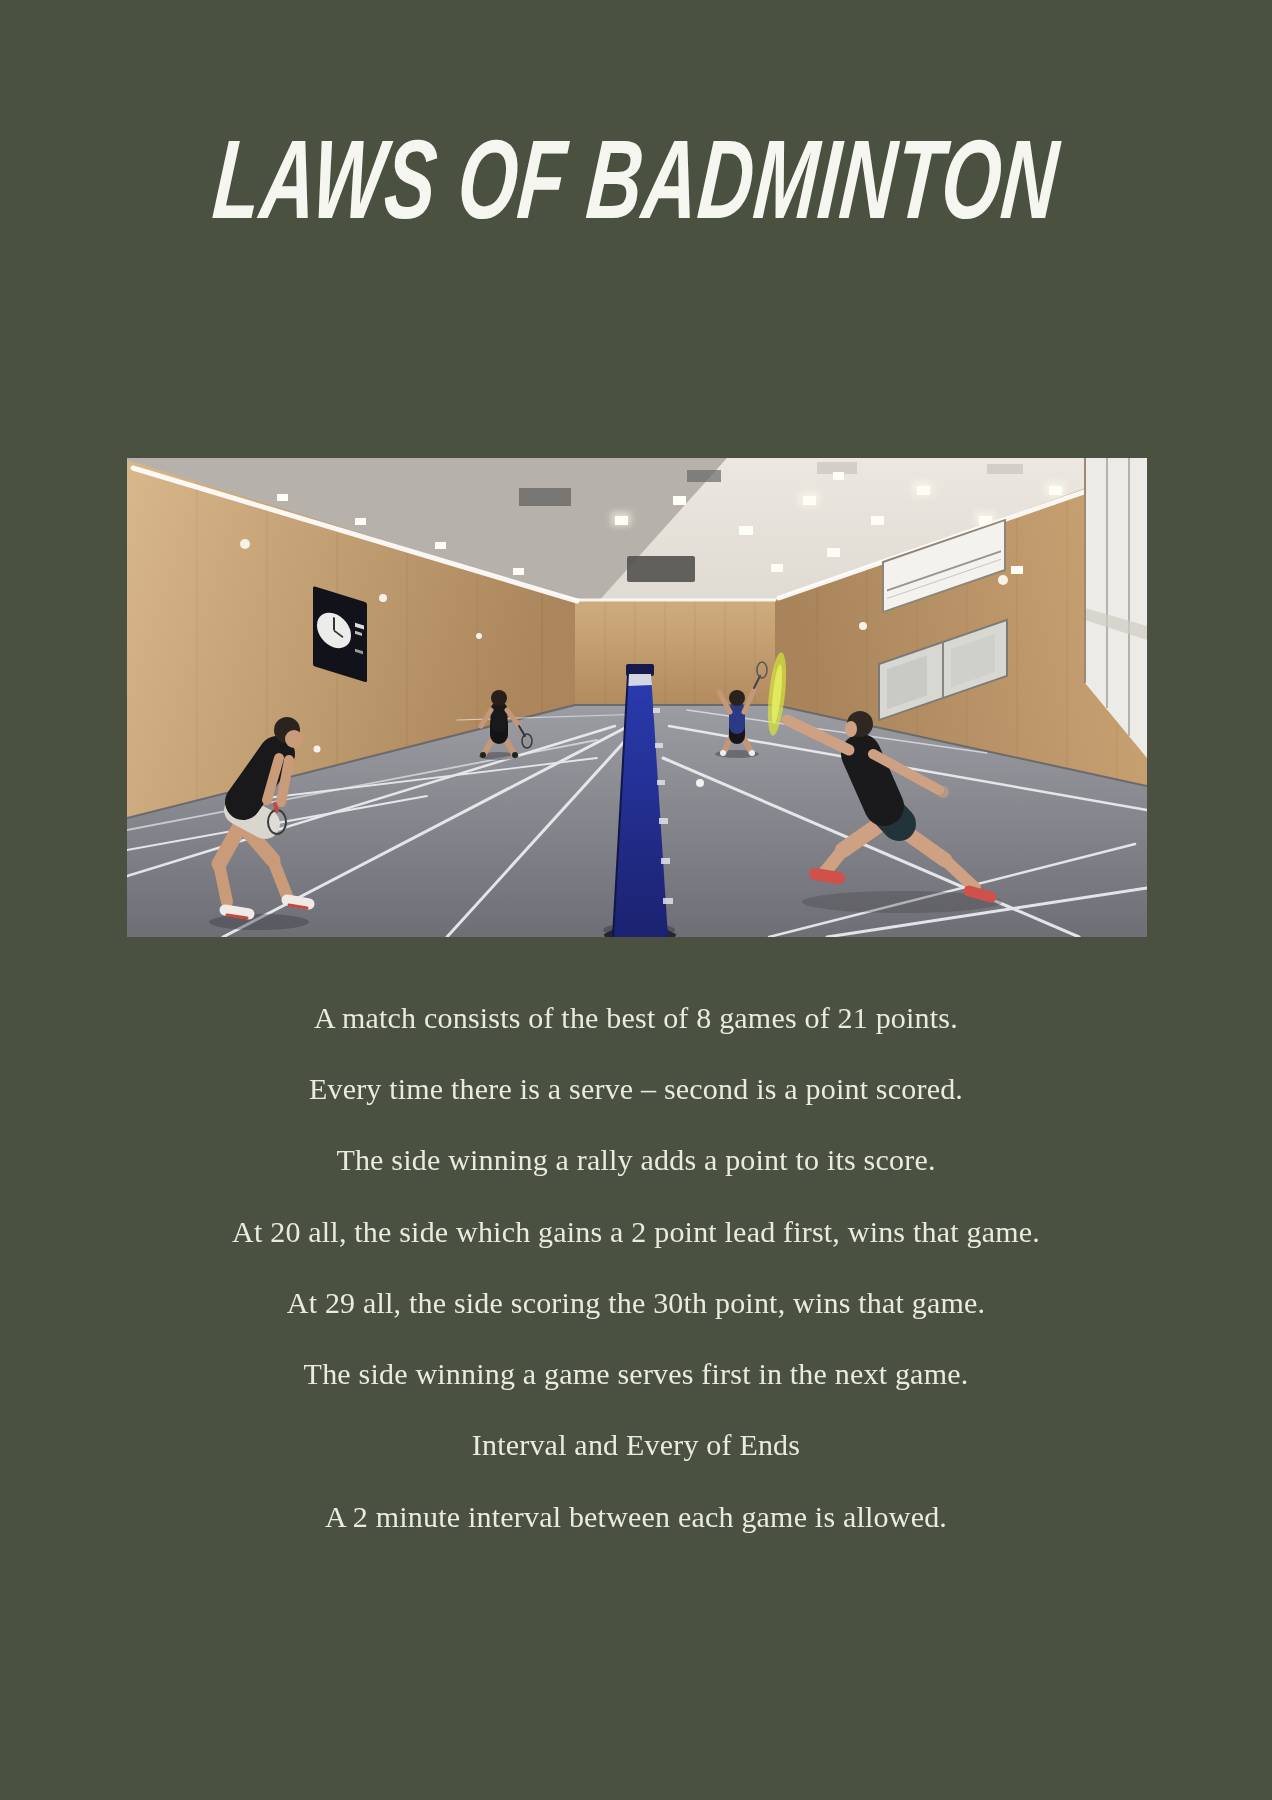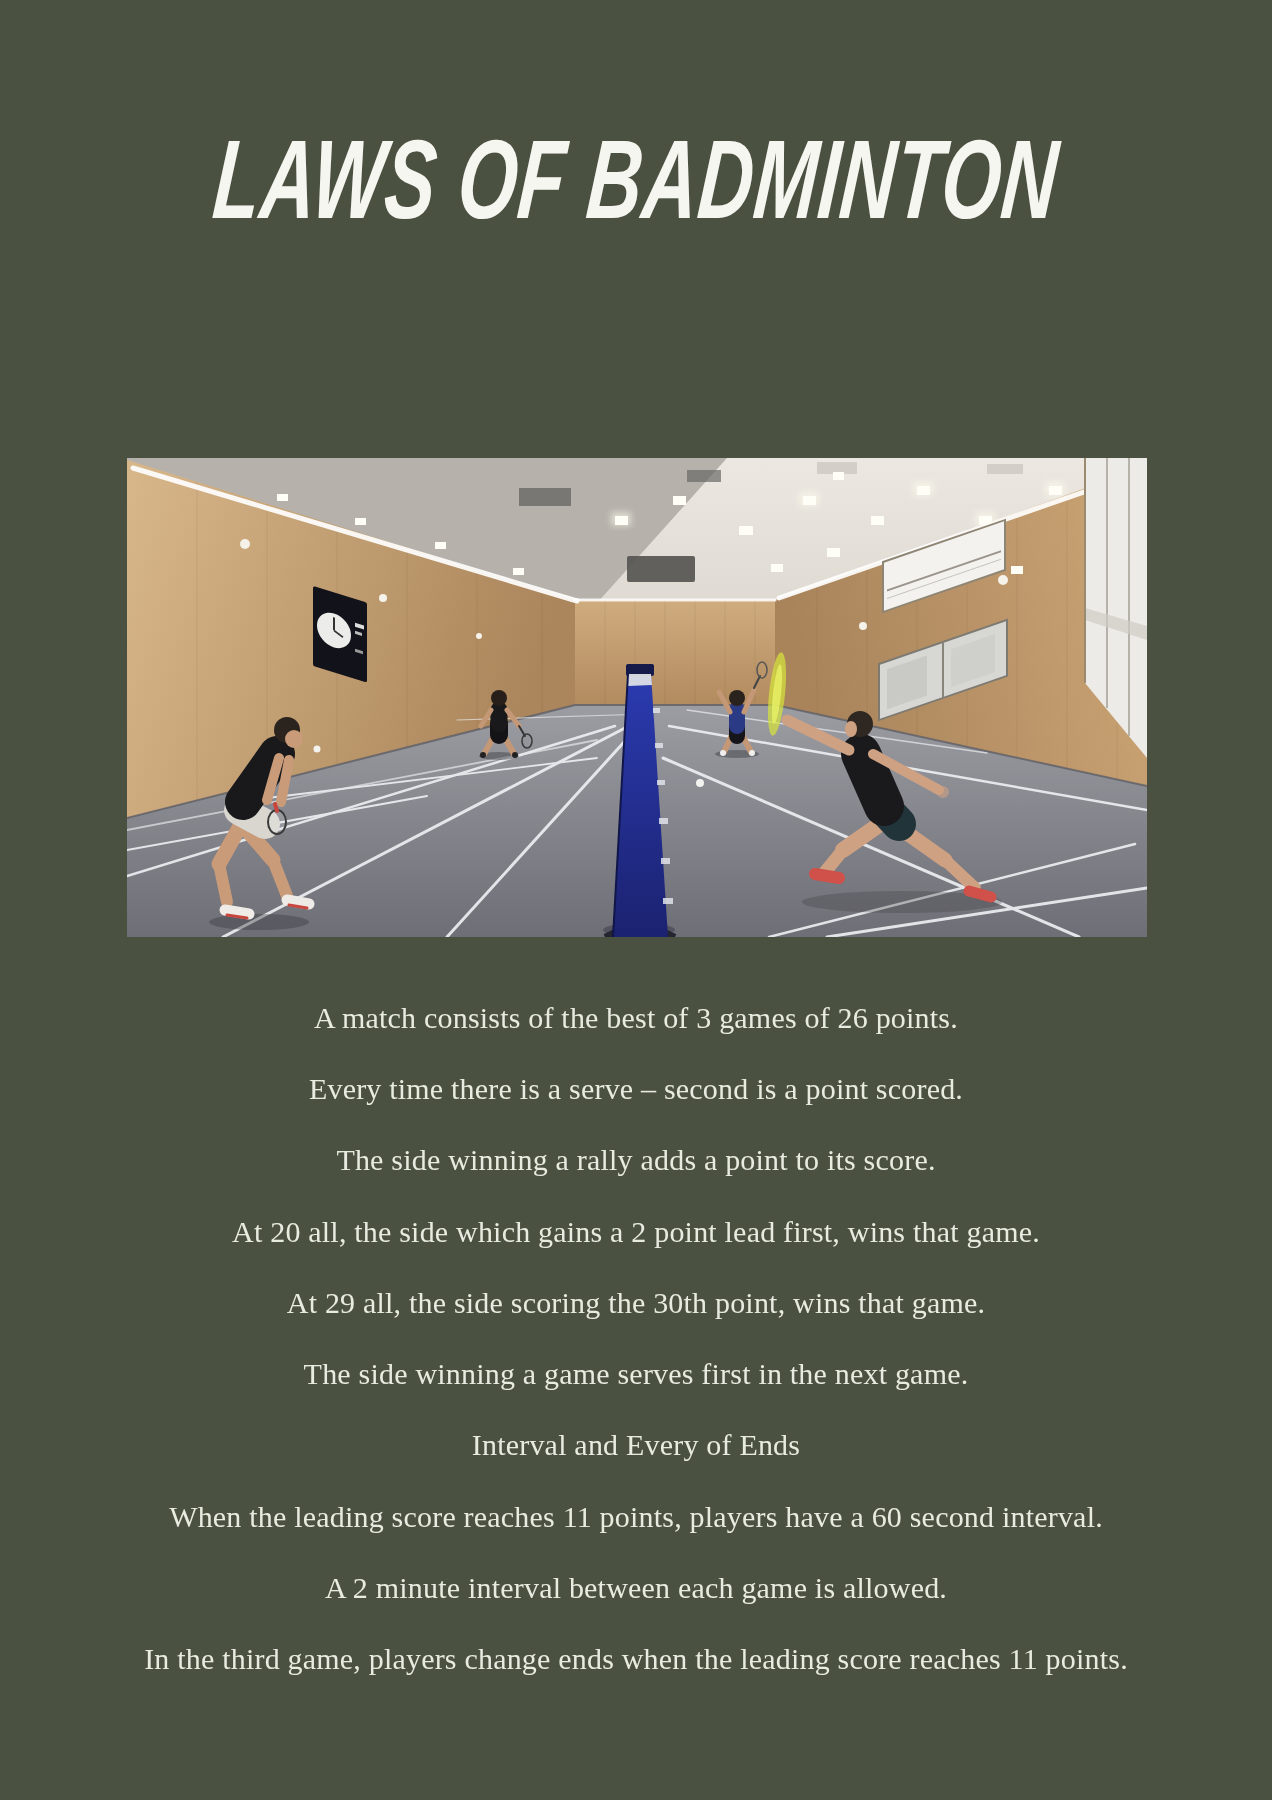--- a/index.html
+++ b/index.html
@@ -289,25 +289,23 @@
         <line x1="722" y1="292" x2="660" y2="262" stroke="#cfa183" stroke-width="11"></line>
         <line x1="746" y1="296" x2="812" y2="332" stroke="#cfa183" stroke-width="10"></line>
         <circle cx="816" cy="334" r="6" fill="#cfa183" opacity=".6"></circle>
         <circle cx="733" cy="266" r="13" fill="#2f2822"></circle>
         <ellipse cx="724" cy="271" rx="6" ry="8" fill="#cfa183"></ellipse>
       </g>
     </svg>
   </div>
 
   <div class="rules">
-    <p>A match consists of the best of 3 games of 26 points.</p>
+    <p>A match consists of the best of 8 games of 21 points.</p>
     <p>Every time there is a serve – second is a point scored.</p>
     <p>The side winning a rally adds a point to its score.</p>
     <p>At 20 all, the side which gains a 2 point lead first, wins that game.</p>
     <p>At 29 all, the side scoring the 30th point, wins that game.</p>
     <p>The side winning a game serves first in the next game.</p>
     <p>Interval and Every of Ends</p>
-    <p>When the leading score reaches 11 points, players have a 60 second interval.</p>
     <p>A 2 minute interval between each game is allowed.</p>
-    <p>In the third game, players change ends when the leading score reaches 11 points.</p>
   </div>
 
 </div>
 
 </body></html>

